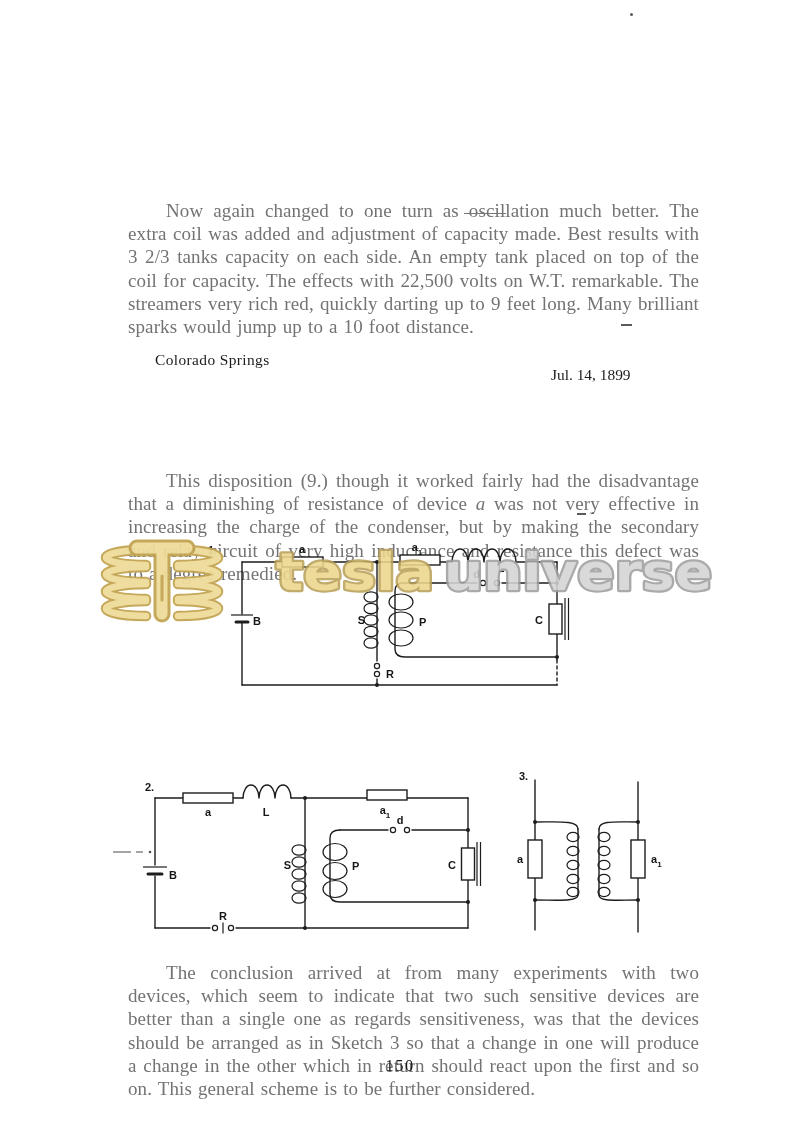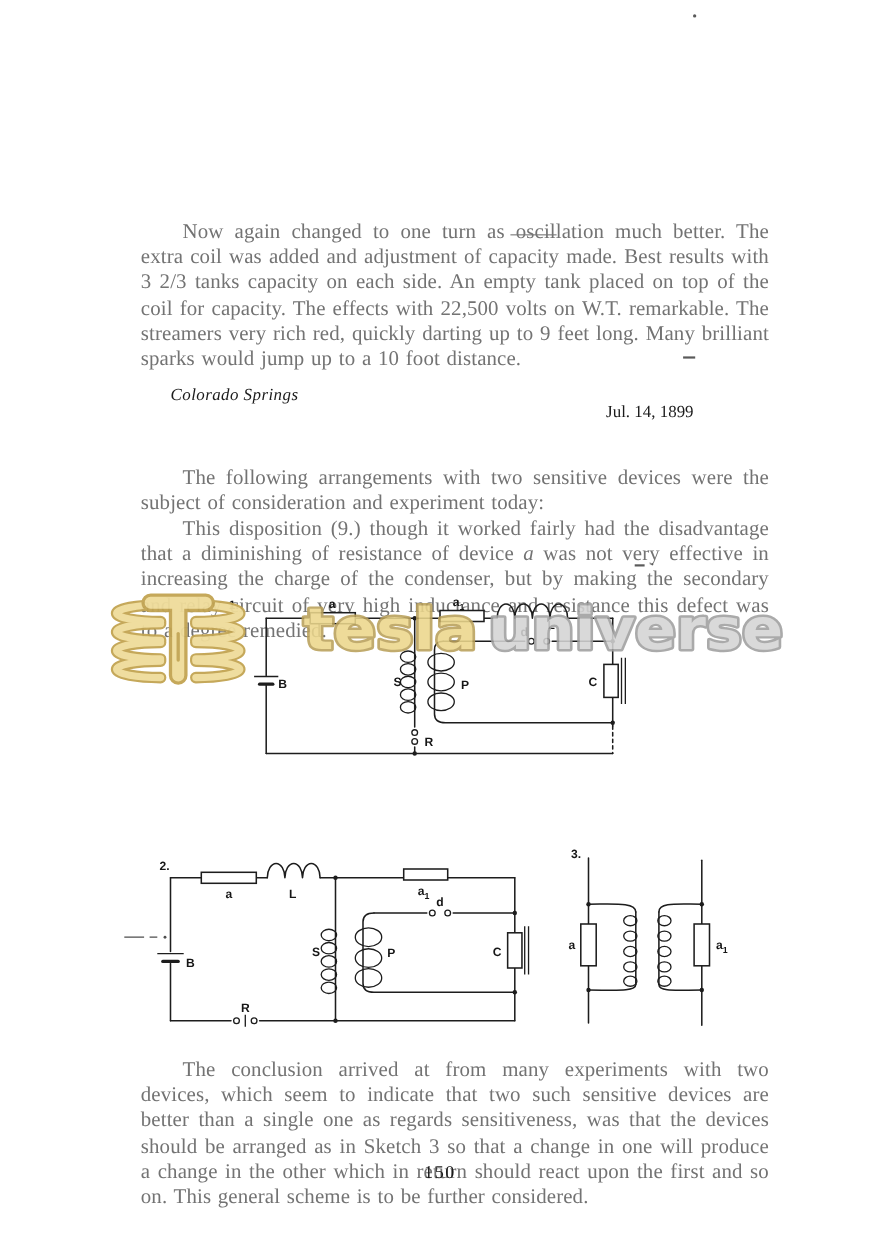--- a/index.html
+++ b/index.html
@@ -3,21 +3,21 @@
 <meta charset="utf-8">
 <style>
   html,body{margin:0;padding:0}
   body{width:800px;height:1134px;position:relative;background:#ffffff;color:#1b1b1b;
        font-family:"Liberation Serif",serif;overflow:hidden}
   .para{position:absolute;left:128px;width:571px;font-size:19px;line-height:23.2px;
         text-align:justify;word-spacing:1.2px;letter-spacing:.1px;color:#737373}
   .para.indent{text-indent:38px}
   .em{font-style:italic}
   sub{font-size:.68em;line-height:0}
-  .loc{position:absolute;left:155px;top:351px;font-style:italic;font-size:15.4px;letter-spacing:.4px}
+  .loc{position:absolute;left:155px;top:351px;font-size:15.4px;letter-spacing:.4px}
   .date{position:absolute;left:551px;top:366px;font-size:15.4px}
   .pagenum{position:absolute;left:0;top:1056px;width:800px;text-align:center;
            font-size:16.5px;letter-spacing:1.5px}
   .sketch{position:absolute}
   .sketch text{font-family:"Liberation Sans","DejaVu Sans",sans-serif;font-weight:bold;
                font-size:11px;fill:#161616}
   .wire{fill:none;stroke:#1d1d1d;stroke-width:1.4;stroke-linecap:round;stroke-linejoin:round}
   .wire-thin{fill:none;stroke:#1d1d1d;stroke-width:1.2}
   .thick{fill:none;stroke:#1d1d1d;stroke-width:3;stroke-linecap:round}
   .box{fill:#ffffff;stroke:#1d1d1d;stroke-width:1.4}
@@ -37,21 +37,20 @@
 <body>
 
 <div style="position:absolute;inset:0">
 
   <p class="para indent" style="top:180px">Now again changed to one turn as oscillation much better. The extra coil was added and adjustment of capacity made. Best results with 3 2/3 tanks capacity on each side. An empty tank placed on top of the coil for capacity. The effects with 22,500 volts on W.T. remarkable. The streamers very rich red, quickly darting up to 9 feet long. Many brilliant sparks would jump up to a 10 foot distance.</p>
 
   <div class="loc">Colorado Springs</div>
 
   <div class="date">Jul. 14, 1899</div>
 
-  <p class="para indent" style="top:404px">The following arrangements with two sensitive devices were the subject of consideration and experiment today:</p>
 
   <p class="para indent" style="top:450px"><span>This disposition (9.) though it worked fairly had the disadvantage that a diminishing of resistance of device </span><span class="em">a</span><span> was not very effective in increasing the charge of the condenser, but by making the secondary and relay circuit of very high inductance and resistance this defect was to a degree remedied.</span></p>
 
 
   <p class="para indent" style="top:942px">The conclusion arrived at from many experiments with two devices, which seem to indicate that two such sensitive devices are better than a single one as regards sensitiveness, was that the devices should be arranged as in Sketch 3 so that a change in one will produce a change in the other which in return should react upon the first and so on. This general scheme is to be further considered.</p>
 
   <div class="pagenum">150</div>
 
   <svg class="sketch" style="left:205px;top:538px" width="372" height="152" viewBox="0 0 372 152">
     <text x="3" y="16">1.</text>

